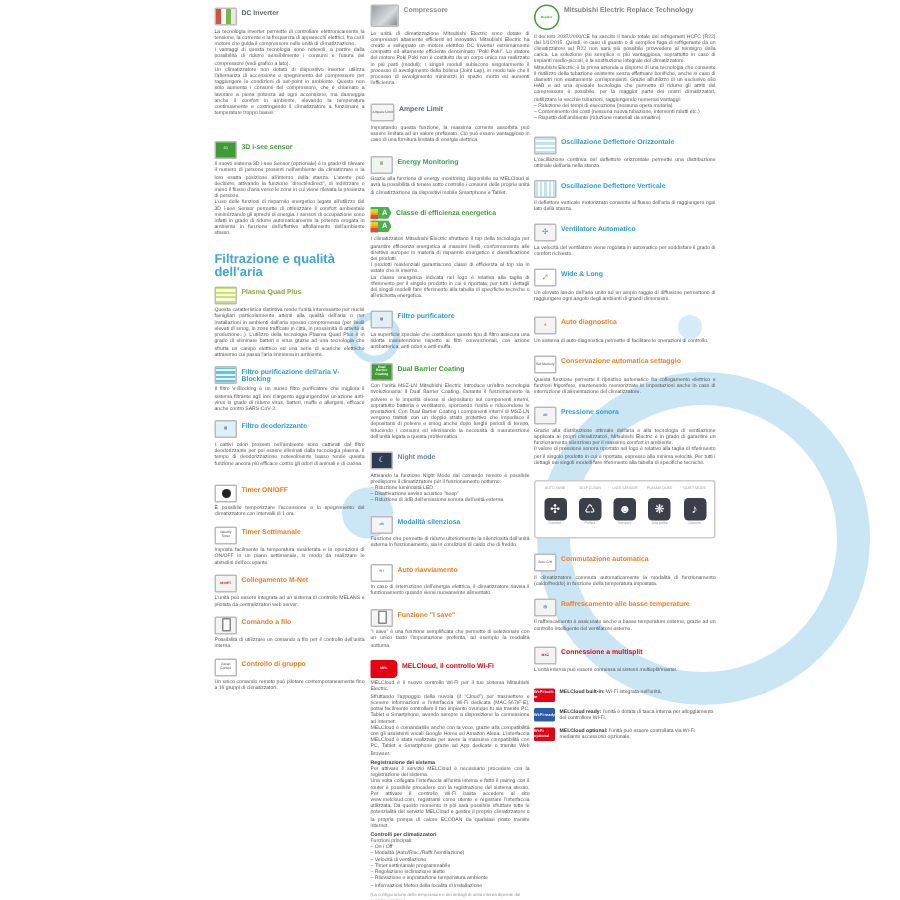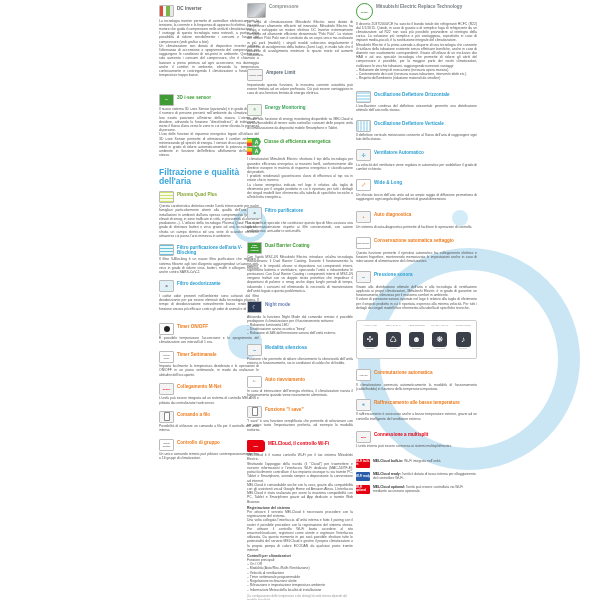--- a/index.html
+++ b/index.html
@@ -4,21 +4,21 @@
 <style>
   html,body{margin:0;padding:0;background:#fff;}
   body{width:600px;height:600px;overflow:hidden;position:relative;
        font-family:"Liberation Sans","DejaVu Sans",sans-serif;-webkit-text-size-adjust:none;}
   .circle{position:absolute;border-radius:50%;z-index:0;}
   #circle-big{left:358px;top:248px;width:178px;height:178px;border:22px solid rgba(150,205,235,.5);}
   #circle-small-ring{left:233px;top:208px;width:24px;height:24px;border:5px solid rgba(150,205,235,.55);}
   #circle-small-fill{left:228px;top:325px;width:34px;height:34px;background:rgba(160,212,238,.55);}
   #circle-tiny{left:452px;top:210px;width:16px;height:16px;background:rgba(160,212,238,.45);}
   .col{position:absolute;top:0;z-index:1;}
-  #col1{left:159px;width:100px;}
+  #col1{left:143px;width:100px;}
   #col2{left:247px;width:106px;}
   #col3{left:356px;width:121px;}
   .section{margin-bottom:2px;}
   .sec-head{display:flex;align-items:flex-start;margin-bottom:1.5px;}
   .title{font-size:4.6px;font-weight:bold;line-height:1.15;padding-top:1px;}
   .body{font-size:3.4px;line-height:1.24;color:#555;text-align:justify;white-space:pre-line;}
   .subhead{font-size:3.5px;font-weight:bold;color:#444;margin-top:2px;}
   .foot{font-size:2.9px;color:#999;margin-top:2px;}
   .bigheading{font-size:8.6px;font-weight:bold;color:#3aa6dc;line-height:1.05;}
   

